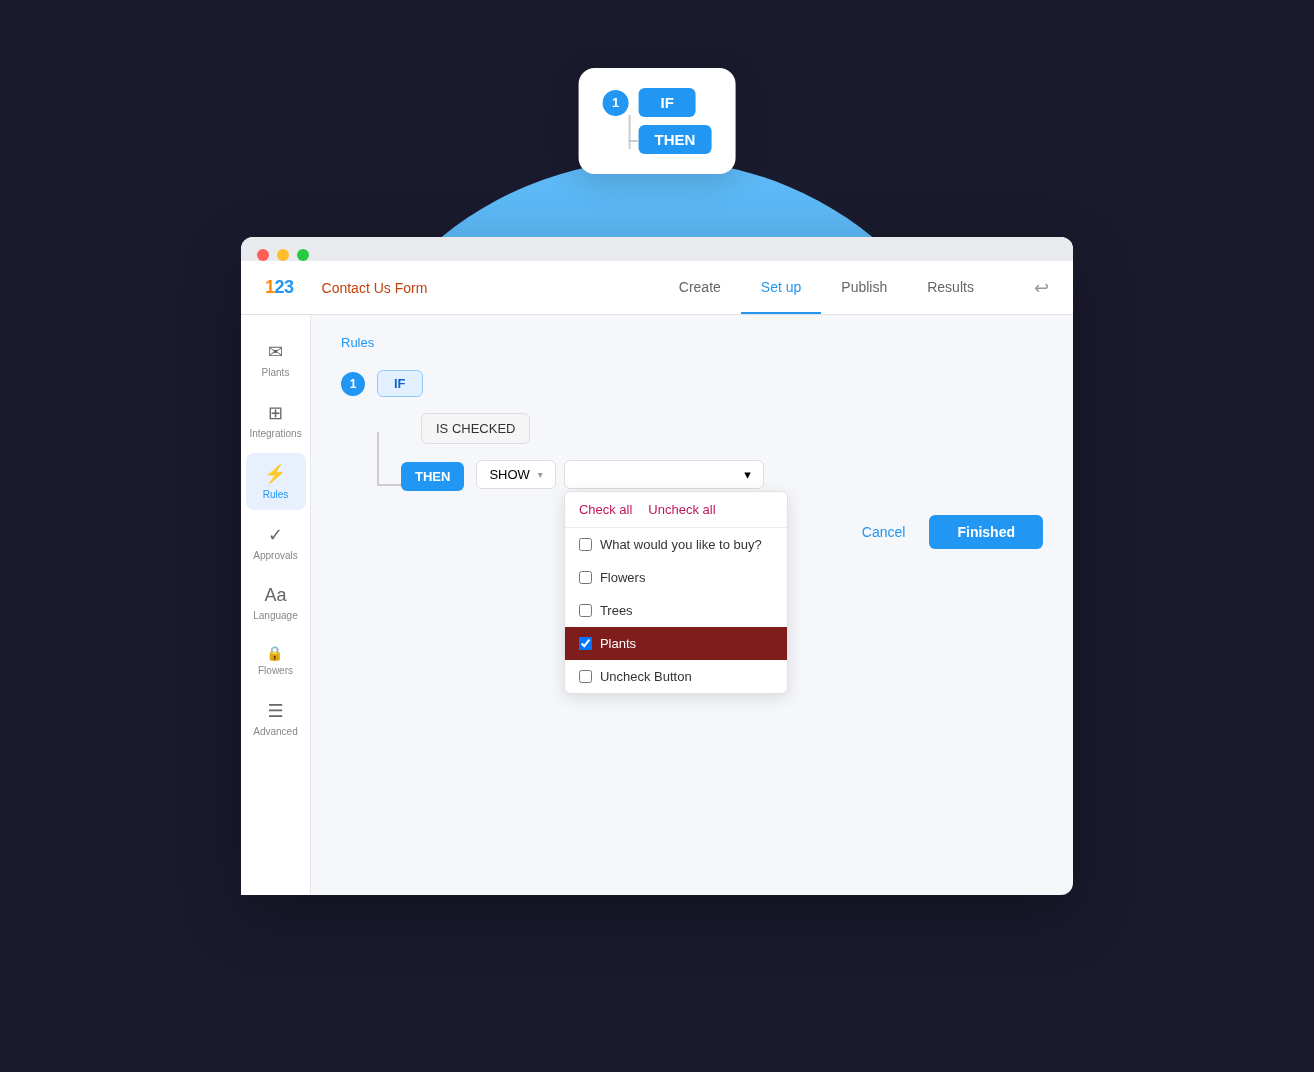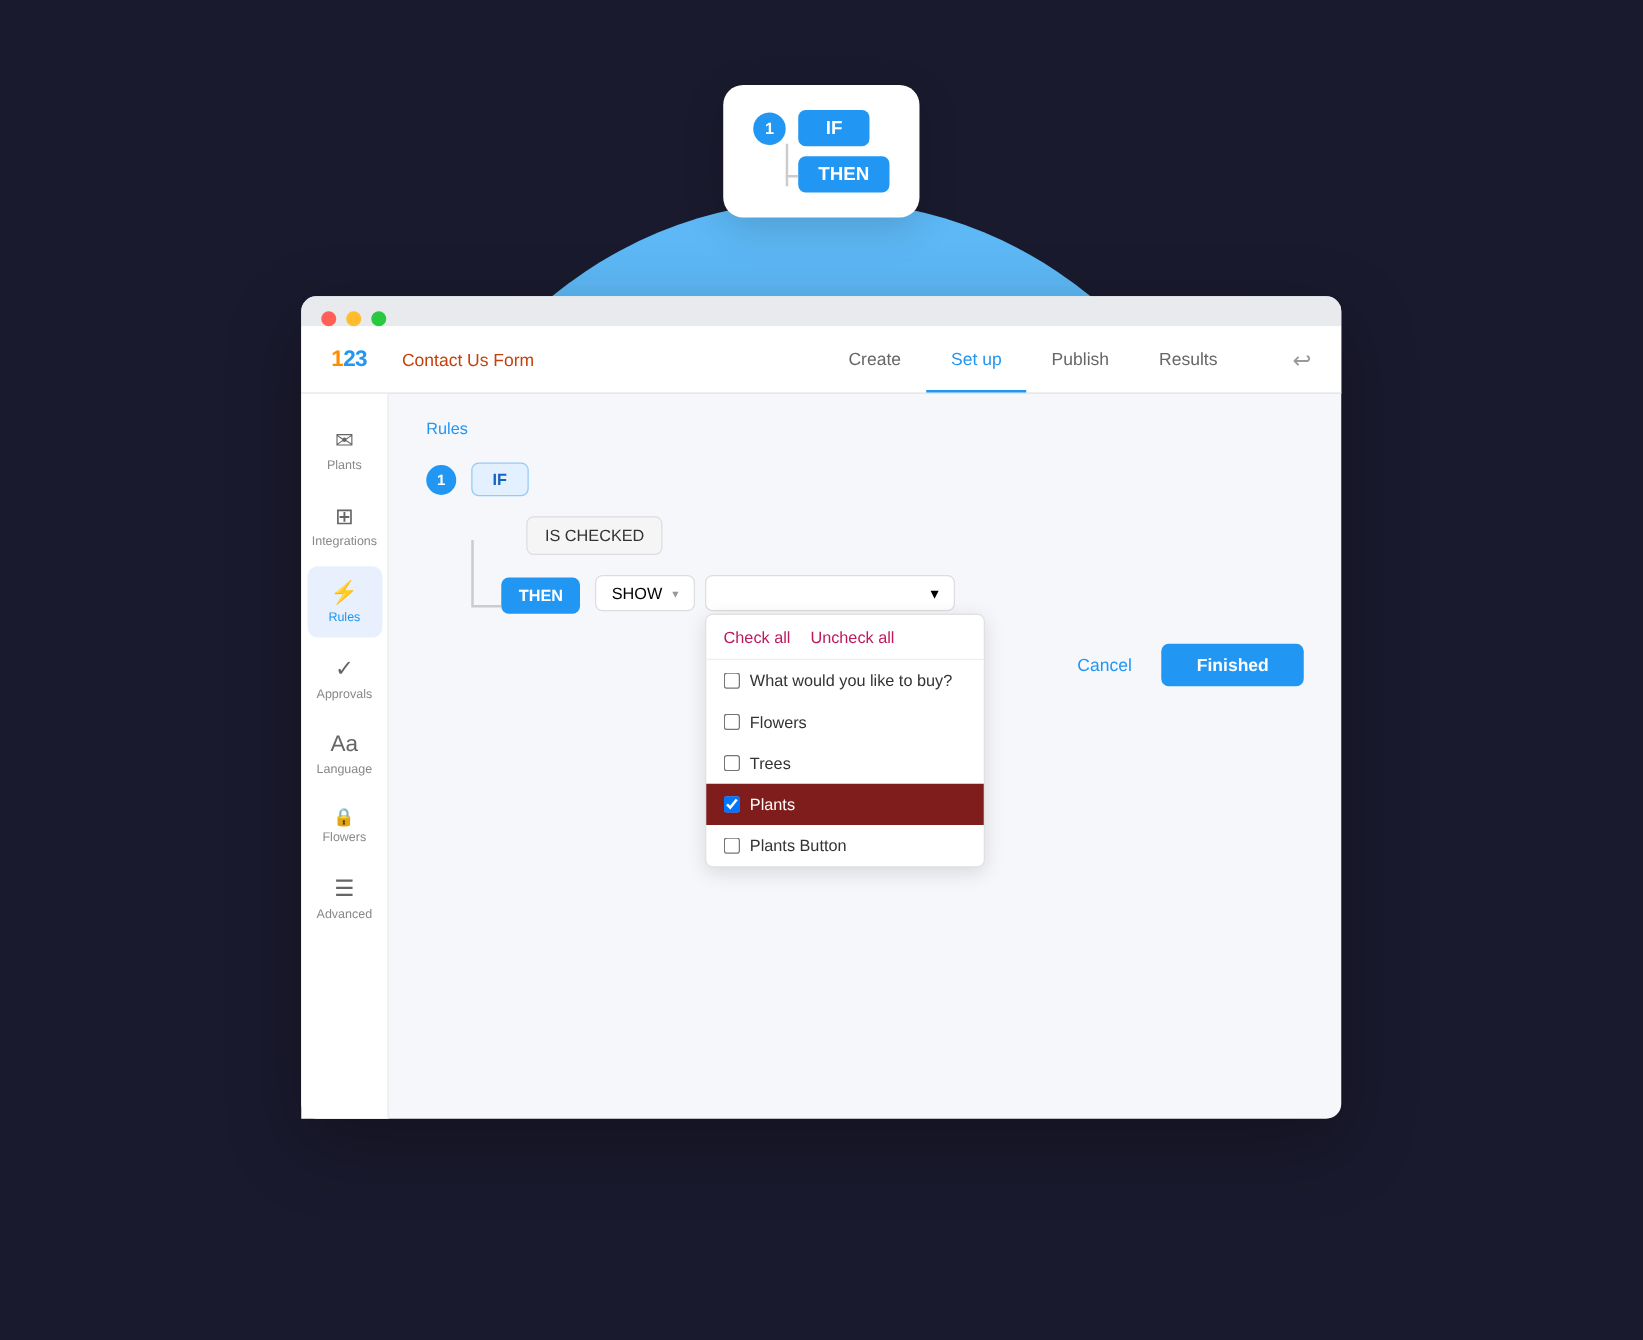--- a/index.html
+++ b/index.html
@@ -563,21 +563,21 @@
                     <div class="dropdown-item">
                       <input type="checkbox" style="">
                       <span>Trees</span>
                     </div>
                     <div class="dropdown-item selected">
                       <input type="checkbox" checked="" style="">
                       <span>Plants</span>
                     </div>
                     <div class="dropdown-item">
                       <input type="checkbox" style="">
-                      <span>Plants Button</span>
+                      <span>Uncheck Button</span>
                     </div>
                   </div>
                 </div>
               </div>
             </div>
           </div>
         </div>
 
         <div class="action-buttons">
           <button class="cancel-btn">Cancel</button>

